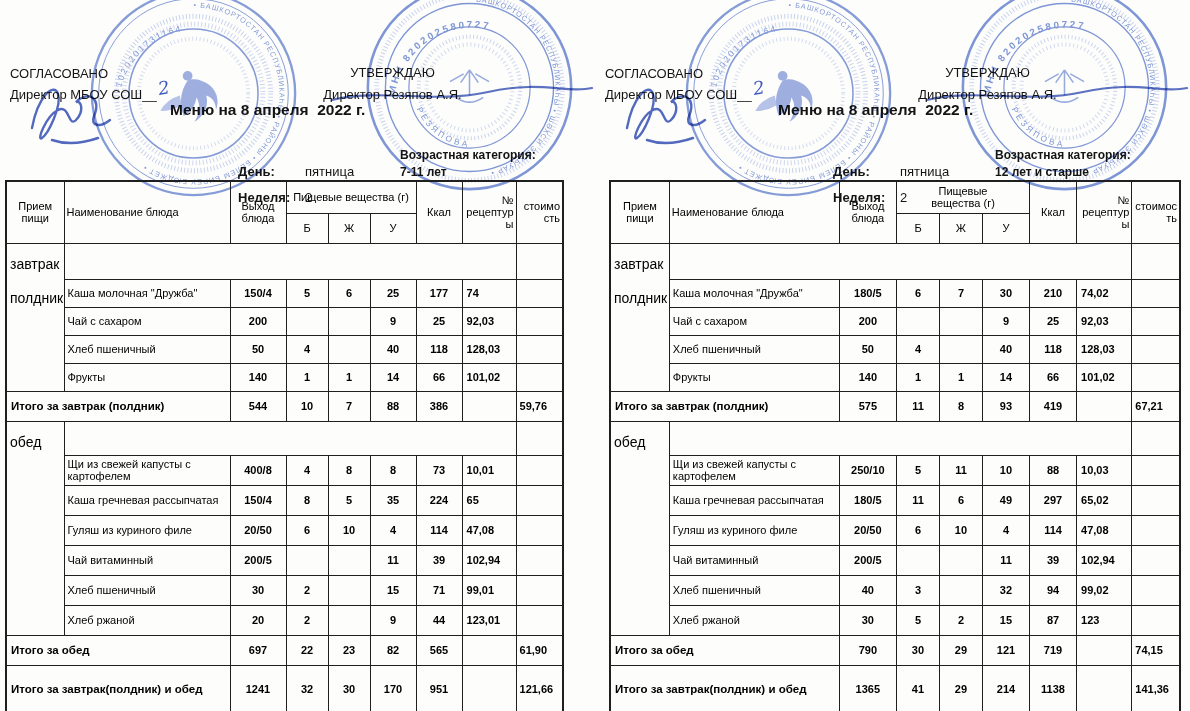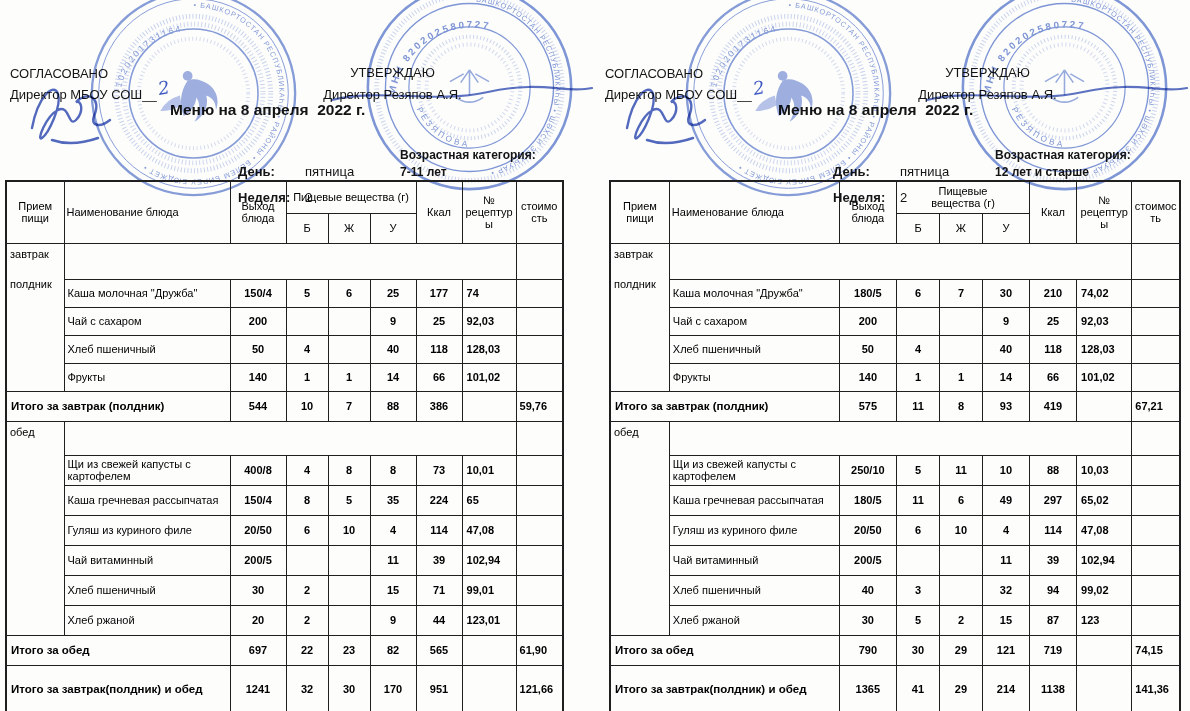--- a/index.html
+++ b/index.html
@@ -36,27 +36,27 @@
   
   .menu-table{position:absolute;left:5px;top:180px;width:557px;border-collapse:collapse;
               table-layout:fixed;font-size:11px;color:#000;}
   #half-1 .menu-table{left:14px;width:572px;}
   .menu-table,.menu-table th,.menu-table td{border:1.6px solid #1f1f1f;}
   .menu-table{border-width:2px;}
   th{font-weight:400;padding:1px 2px;vertical-align:middle;}
   td{padding:1px 3px;vertical-align:middle;}
   .c-meal{width:58px}.c-name{width:166px}.c-out{width:56px}.c-b{width:42px}.c-zh{width:42px}
   .c-u{width:46px}.c-kcal{width:46px}.c-rec{width:54px}.c-cost{width:47px}
-  .th-left{text-align:center;overflow-wrap:anywhere;word-break:break-word;}
+  .th-left{text-align:right;overflow-wrap:anywhere;word-break:break-word;}
   #half-1 .th-nutrients .hdr-txt{display:inline-block;max-width:100px;}
   .r-h1{height:32px}.r-h2{height:30px}
   .r-spb{height:36px}.r-spl{height:34px}
   .r-db{height:28px}.r-dl{height:30px}
   .r-tot{height:30px}.r-gr{height:48px}
-  .meal-cell{vertical-align:top;padding-top:4px;font-size:11px;}
+  .meal-cell{vertical-align:top;padding-top:12px;font-size:14px;}
   .meal-cell span{display:block;}
   .meal-cell span + span{margin-top:18px;}
   .td-name{text-align:left;line-height:1.1;}
   .td-num{text-align:center;font-weight:700;}
   .td-rec{text-align:left;font-weight:700;padding-left:4px;}
   .td-cost{text-align:left;font-weight:700;padding-left:3px;}
   .total-row td{font-weight:700;}
   .total-label{text-align:left;padding-left:4px;font-size:11.5px;}
 </style>
 </head>

